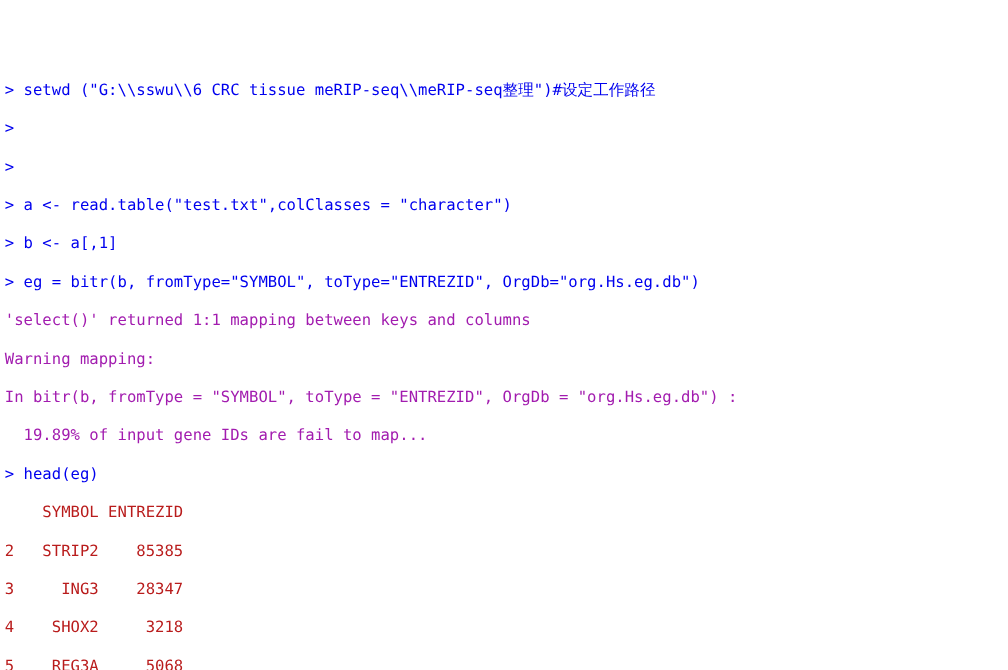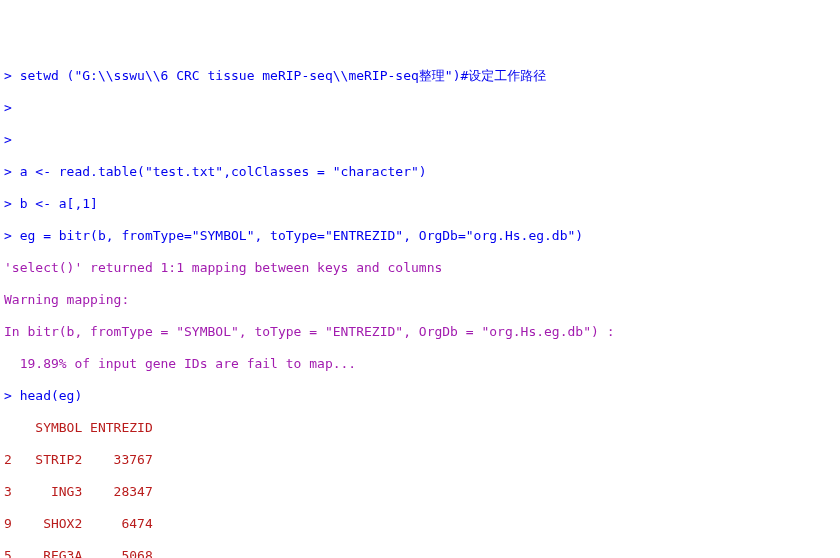--- a/index.html
+++ b/index.html
@@ -30,23 +30,23 @@
 <span class="line"><span class="prompt">&gt; </span></span>
 <span class="line"><span class="prompt">&gt; </span><span class="input">a &lt;- read.table("test.txt",colClasses = "character")</span></span>
 <span class="line"><span class="prompt">&gt; </span><span class="input">b &lt;- a[,1]</span></span>
 <span class="line"><span class="prompt">&gt; </span><span class="input">eg = bitr(b, fromType="SYMBOL", toType="ENTREZID", OrgDb="org.Hs.eg.db")</span></span>
 <span class="line"><span class="msg">'select()' returned 1:1 mapping between keys and columns</span></span>
 <span class="line"><span class="msg">Warning mapping:</span></span>
 <span class="line"><span class="msg">In bitr(b, fromType = "SYMBOL", toType = "ENTREZID", OrgDb = "org.Hs.eg.db") :</span></span>
 <span class="line"><span class="msg">  19.89% of input gene IDs are fail to map...</span></span>
 <span class="line"><span class="prompt">&gt; </span><span class="input">head(eg)</span></span>
 <span class="line"><span class="out">    SYMBOL ENTREZID</span></span>
-<span class="line"><span class="out">2   STRIP2    33767</span></span>
+<span class="line"><span class="out">2   STRIP2    85385</span></span>
 <span class="line"><span class="out">3     ING3    28347</span></span>
-<span class="line"><span class="out">9    SHOX2     6474</span></span>
+<span class="line"><span class="out">4    SHOX2     3218</span></span>
 <span class="line"><span class="out">5    REG3A     5068</span></span>
 
 
 
 
 
 
 
 
 

